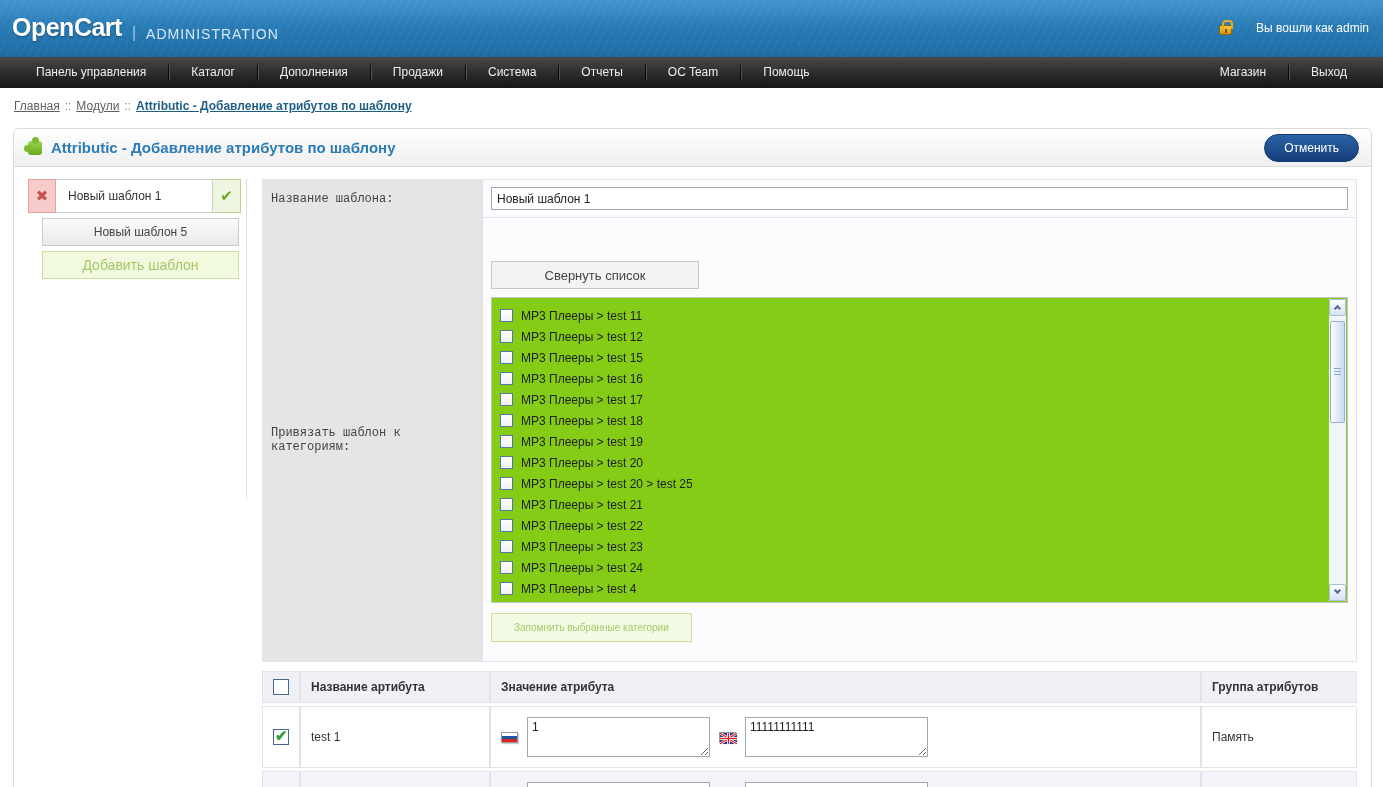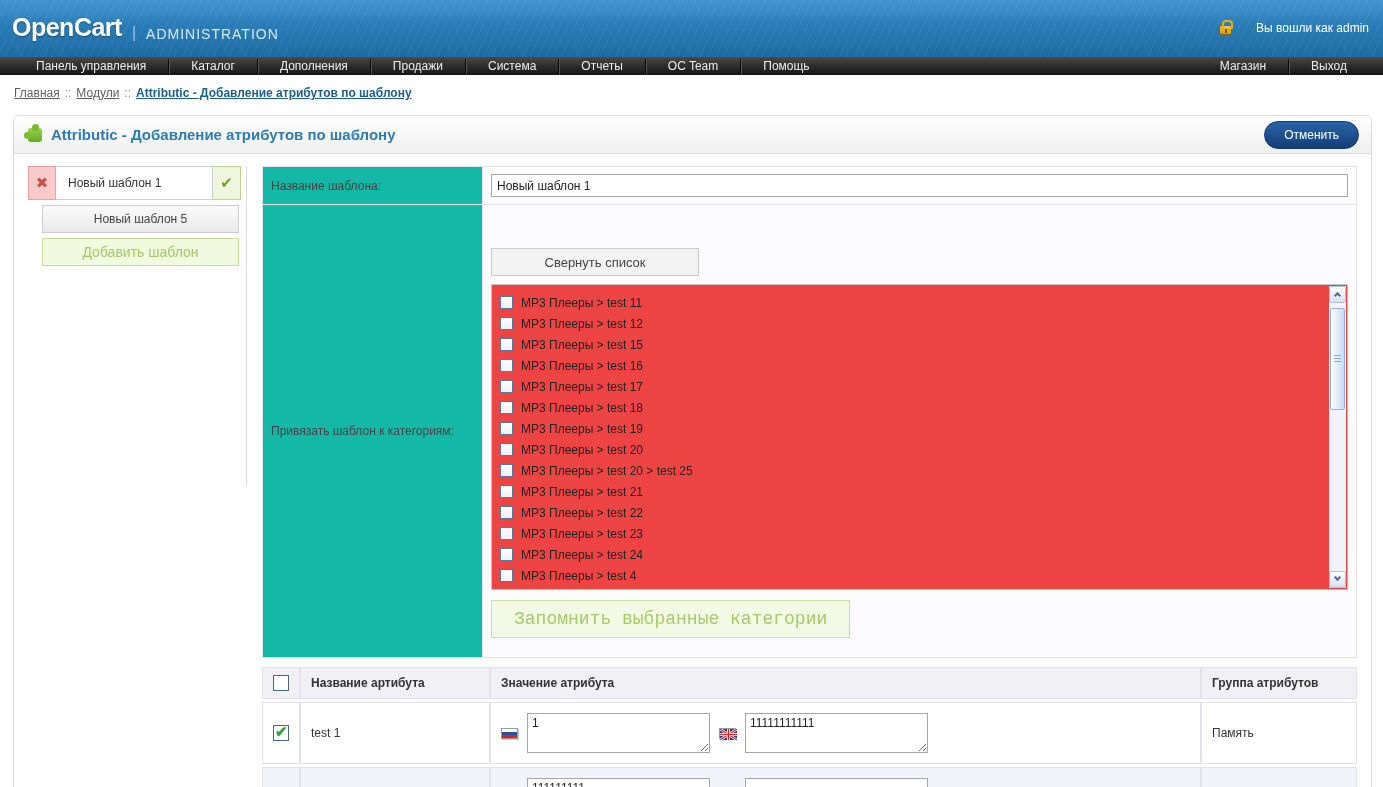--- a/index.html
+++ b/index.html
@@ -18,21 +18,21 @@
   .logo-suffix { color:#d6e8f5; font-size:14px; letter-spacing:1px; }
   .user-status { position:absolute; right:14px; top:20px; display:flex; align-items:center; gap:24px;
     color:#fff; font-size:12px; }
   .lock-icon { position:relative; width:13px; height:10px; background:linear-gradient(#f7c943,#d9960d);
     border:1px solid #8a6208; border-radius:2px; margin-top:5px; }
   .lock-icon::before { content:''; position:absolute; left:2px; top:-6px; width:7px; height:7px;
     border:2px solid #e3ac1d; border-bottom:none; border-radius:4px 4px 0 0; }
   .lock-icon::after { content:''; position:absolute; left:5px; top:3px; width:2px; height:4px; background:#7a5a08; }
 
   
-  .nav-bar { height:18px; background:linear-gradient(180deg,#4a4a4a 0%,#2d2d2d 50%,#161616 100%);
+  .nav-bar { height:31px; background:linear-gradient(180deg,#4a4a4a 0%,#2d2d2d 50%,#161616 100%);
     display:flex; align-items:center; justify-content:space-between; padding:0 14px; }
   .nav-group { display:flex; align-items:center; height:100%; }
   .nav-item { color:#eee; padding:0 22px; cursor:pointer; line-height:31px; white-space:nowrap; }
   .nav-sep { width:1px; height:15px; background:#080808; box-shadow:1px 0 0 #555; }
 
   
   .breadcrumb { padding:11px 14px 9px; font-size:12px; color:#777; }
   .crumb { color:#5f5f5f; text-decoration:underline; cursor:pointer; }
   .crumb-sep { margin:0 5px; color:#888; }
   .crumb.last { color:#1c5e86; font-weight:bold; }
@@ -69,33 +69,33 @@
     text-align:center; background:linear-gradient(#fbfbfb,#e9e9e9); border:1px solid #ccc;
     color:#444; cursor:pointer; }
   .tpl-add { display:block; width:197px; margin:5px 0 5px 14px; height:28px; line-height:26px;
     text-align:center; background:#f1f9df; border:1px solid #c8dfa0; color:#a4c868;
     font-size:14px; cursor:pointer; }
 
   
   .main-col { flex:1; padding-left:15px; }
   .form-table { width:100%; border-collapse:collapse; background:#fcfcfe; }
   .form-table td { border:1px solid #e2e2ea; padding:7px 8px; vertical-align:middle; }
-  .form-table td.lbl { width:220px; background:#14b8a6; color:#444; }
+  .form-table td.lbl { width:220px; background:#e5e5e5; color:#444;font-family:Liberation Mono, monospace; }
   .name-input { width:100%; height:23px; border:1px solid #a5a5ad; padding:2px 5px;
     font-family:inherit; font-size:12px; color:#222; }
   .btn-collapse { width:208px; height:28px; background:#f3f3f3; border:1px solid #c8c8c8;
     color:#444; font-size:13px; font-family:inherit; cursor:pointer; margin-bottom:8px;margin-top:36px; }
-  .cat-box { position:relative; background:#ef4444; border:1px solid #c4c4cc; height:306px;
+  .cat-box { position:relative; background:#84cc16; border:1px solid #c4c4cc; height:306px;
     overflow:hidden; padding:7px 24px 0 8px; }
   .cat-row { display:flex; align-items:center; height:21px; gap:8px; }
   .cbx { width:13px; height:13px; border:1px solid #56789c; background:linear-gradient(#fff,#edf1f6);
     flex:none; cursor:pointer; position:relative; }
   .cat-label { color:#222; font-size:12px; white-space:nowrap; }
   .btn-save-cats { margin-top:10px; margin-bottom:12px; padding:8px 22px; background:#f3fae4;
-    border:1px solid #c9e099; color:#a5ca67; font-size:18px; font-family:Liberation Mono, monospace; cursor:pointer; }
+    border:1px solid #c9e099; color:#a5ca67; font-size:10px; font-family:Liberation Sans, sans-serif; cursor:pointer; }
 
   
   .sb { position:absolute; top:1px; right:1px; bottom:1px; width:17px; background:#f0f4fb; }
   .sb-btn { position:absolute; left:0; width:17px; height:17px; background:linear-gradient(#fdfeff,#d5e2f4);
     border:1px solid #aebfda; border-radius:2px; cursor:pointer; }
   .sb-btn.up { top:0; } .sb-btn.down { bottom:0; }
   .sb-arrow { position:absolute; left:5px; width:5px; height:5px; border-left:2px solid #4d6a92;
     border-top:2px solid #4d6a92; }
   .up .sb-arrow { top:6px; transform:rotate(45deg); }
   .down .sb-arrow { top:3px; transform:rotate(225deg); }

